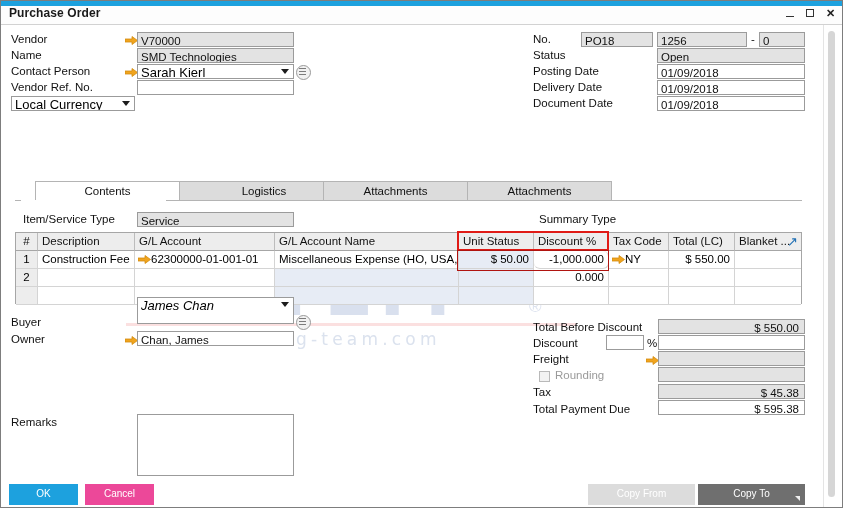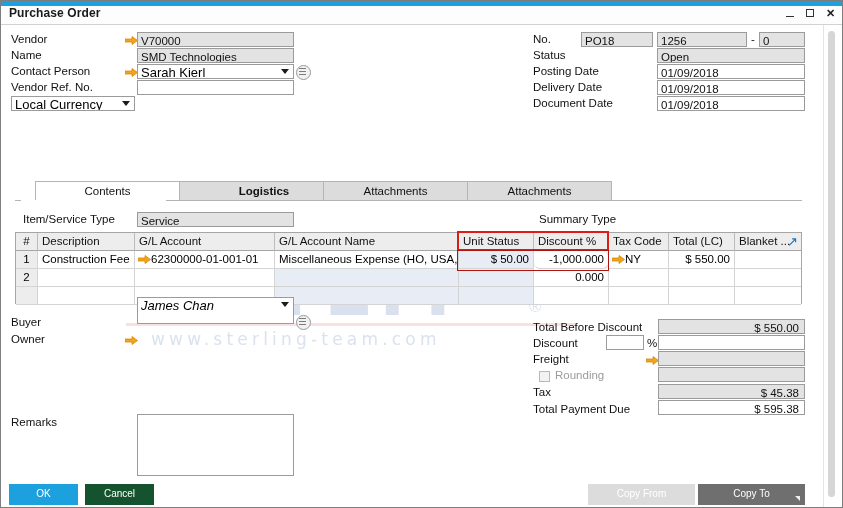--- a/index.html
+++ b/index.html
@@ -72,21 +72,21 @@
   .gc.c{text-align:center;}
   .redbox{position:absolute;box-sizing:border-box;border:2px solid #e01b16;}
   .redbox2{position:absolute;box-sizing:border-box;border:1.5px solid #b01410;}
   .expand{position:absolute;right:2px;top:2px;width:13px;height:13px;color:#1f6fb4;font-size:13px;
       line-height:13px;text-align:center;}
 
   
   .btn{position:absolute;box-sizing:border-box;font-size:10px;color:#fff;text-align:center;
        line-height:20px;height:21px;}
   .btn.ok{background:#1da1de;}
-  .btn.cancel{background:#14532d;}
+  .btn.cancel{background:#ec4899;}
   .btn.disabled{background:#dcdcdc;color:#ffffff;}
   .btn.copyto{background:#6f6f6f;}
   .btn .tri{position:absolute;right:5px;bottom:4px;width:0;height:0;
      border-left:5px solid transparent;border-top:5px solid #efefef;}
 
   
   .vscroll{position:absolute;right:7px;top:30px;width:7px;height:470px;background:transparent;}
   .vthumb{position:absolute;left:0;top:0;width:7px;height:466px;background:#d6d6d6;border-radius:4px;}
   .vsep{position:absolute;right:18px;top:24px;width:1px;height:484px;background:#e4e4e4;}
 
@@ -162,21 +162,21 @@
     <div class="wm-main">STEM</div>
     <div class="wm-r">®</div>
     <div class="wm-line"></div>
     <div class="wm-sub">www.sterling-team.com</div>
   </div>
 
   <div class="tabstrip">
     <div class="tab active" style="left:20px;width:145px;">
       <span>Contents</span>
     </div>
-    <div class="tab" style="left:164px;width:170px;font-weight:bold;">
+    <div class="tab" style="left:164px;width:170px;">
       <span>Logistics</span>
     </div>
     <div class="tab" style="left:308px;width:145px;">
       <span>Attachments</span>
     </div>
     <div class="tab" style="left:452px;width:145px;">
       <span>Attachments</span>
     </div>
   </div>
   <div class="tabline"></div>
@@ -252,20 +252,21 @@
   <div class="linkbtn" style="left:295px;top:314px;">
       <i></i>
     </div>
 
   <div class="lbl" style="left:10px;top:332px;">Owner</div>
   <div class="arrow" style="left:124px;top:334px;">
     <svg width="13" height="11" viewBox="0 0 13 11">
         <path d="M0 4h7V1.5L12.5 5.5 7 9.5V7H0z" fill="#f0a41e" stroke="#d38b0d" stroke-width=".8"></path>
       </svg>
   </div>
+  <div class="fld" style="left:136px;top:330px;width:157px;height:15px;">Chan, James</div>
 
   <div class="lbl" style="left:10px;top:415px;">Remarks</div>
   <div class="fld" style="left:136px;top:413px;width:157px;height:62px;"></div>
 
   <div class="lbl" style="left:532px;top:320px;">Total Before Discount</div>
   <div class="fld ro right" style="left:657px;top:318px;width:147px;height:15px;">$ 550.00</div>
 
   <div class="lbl" style="left:532px;top:336px;">Discount</div>
   <div class="fld right" style="left:605px;top:334px;width:38px;height:15px;"></div>
   <div class="lbl" style="left:646px;top:336px;">%</div>

